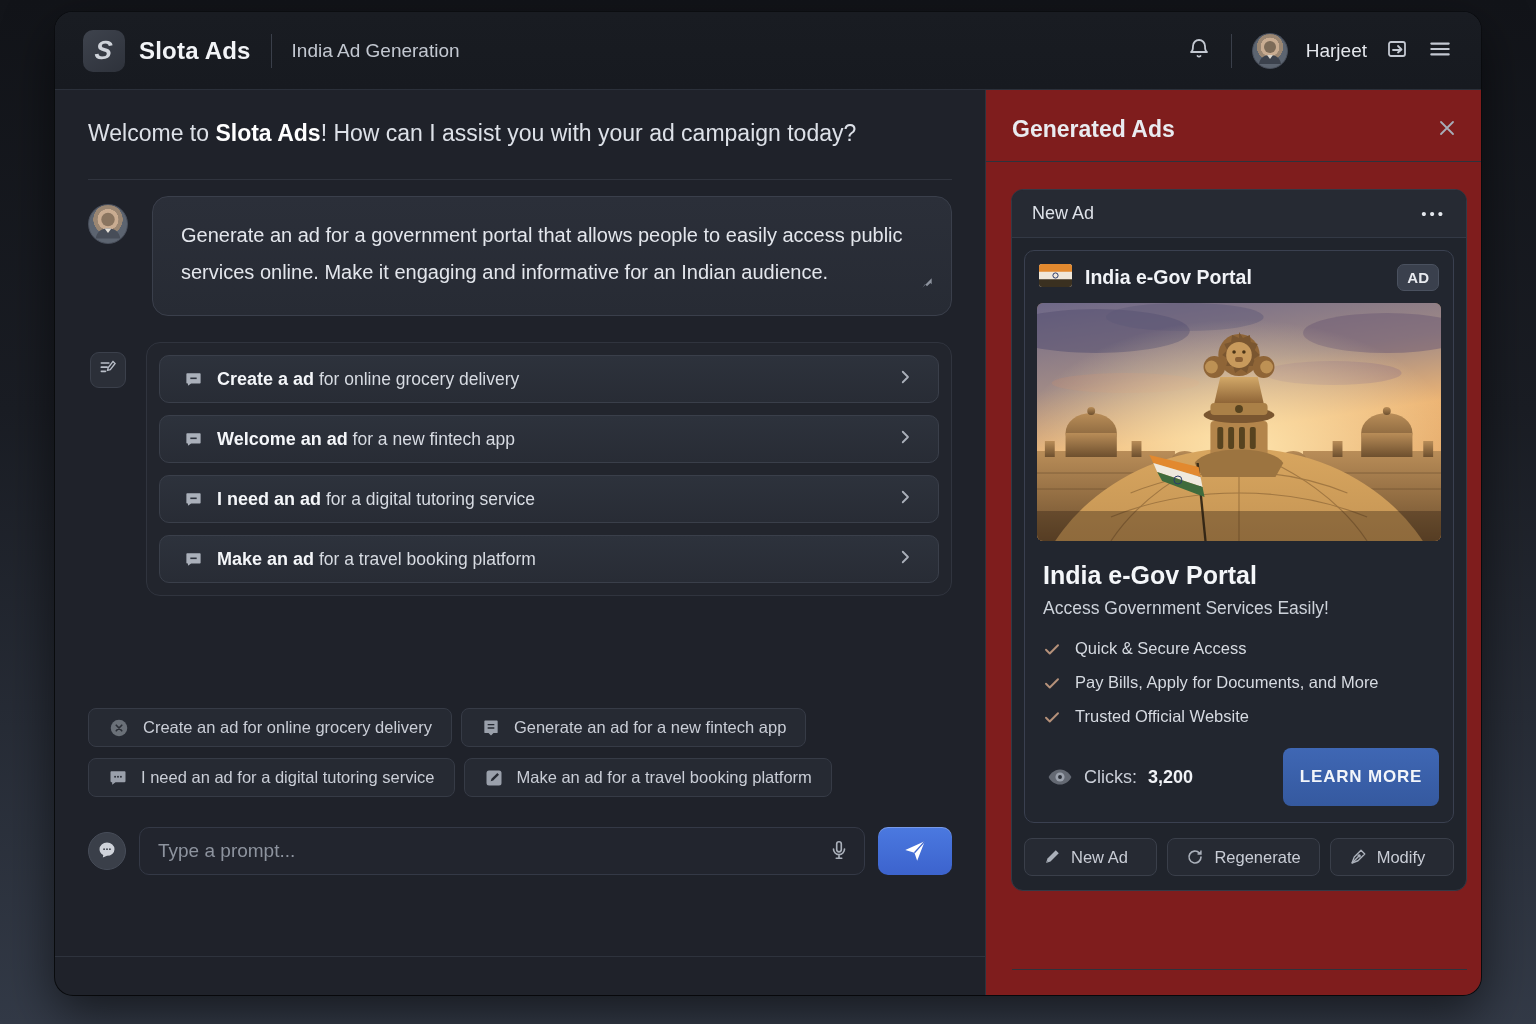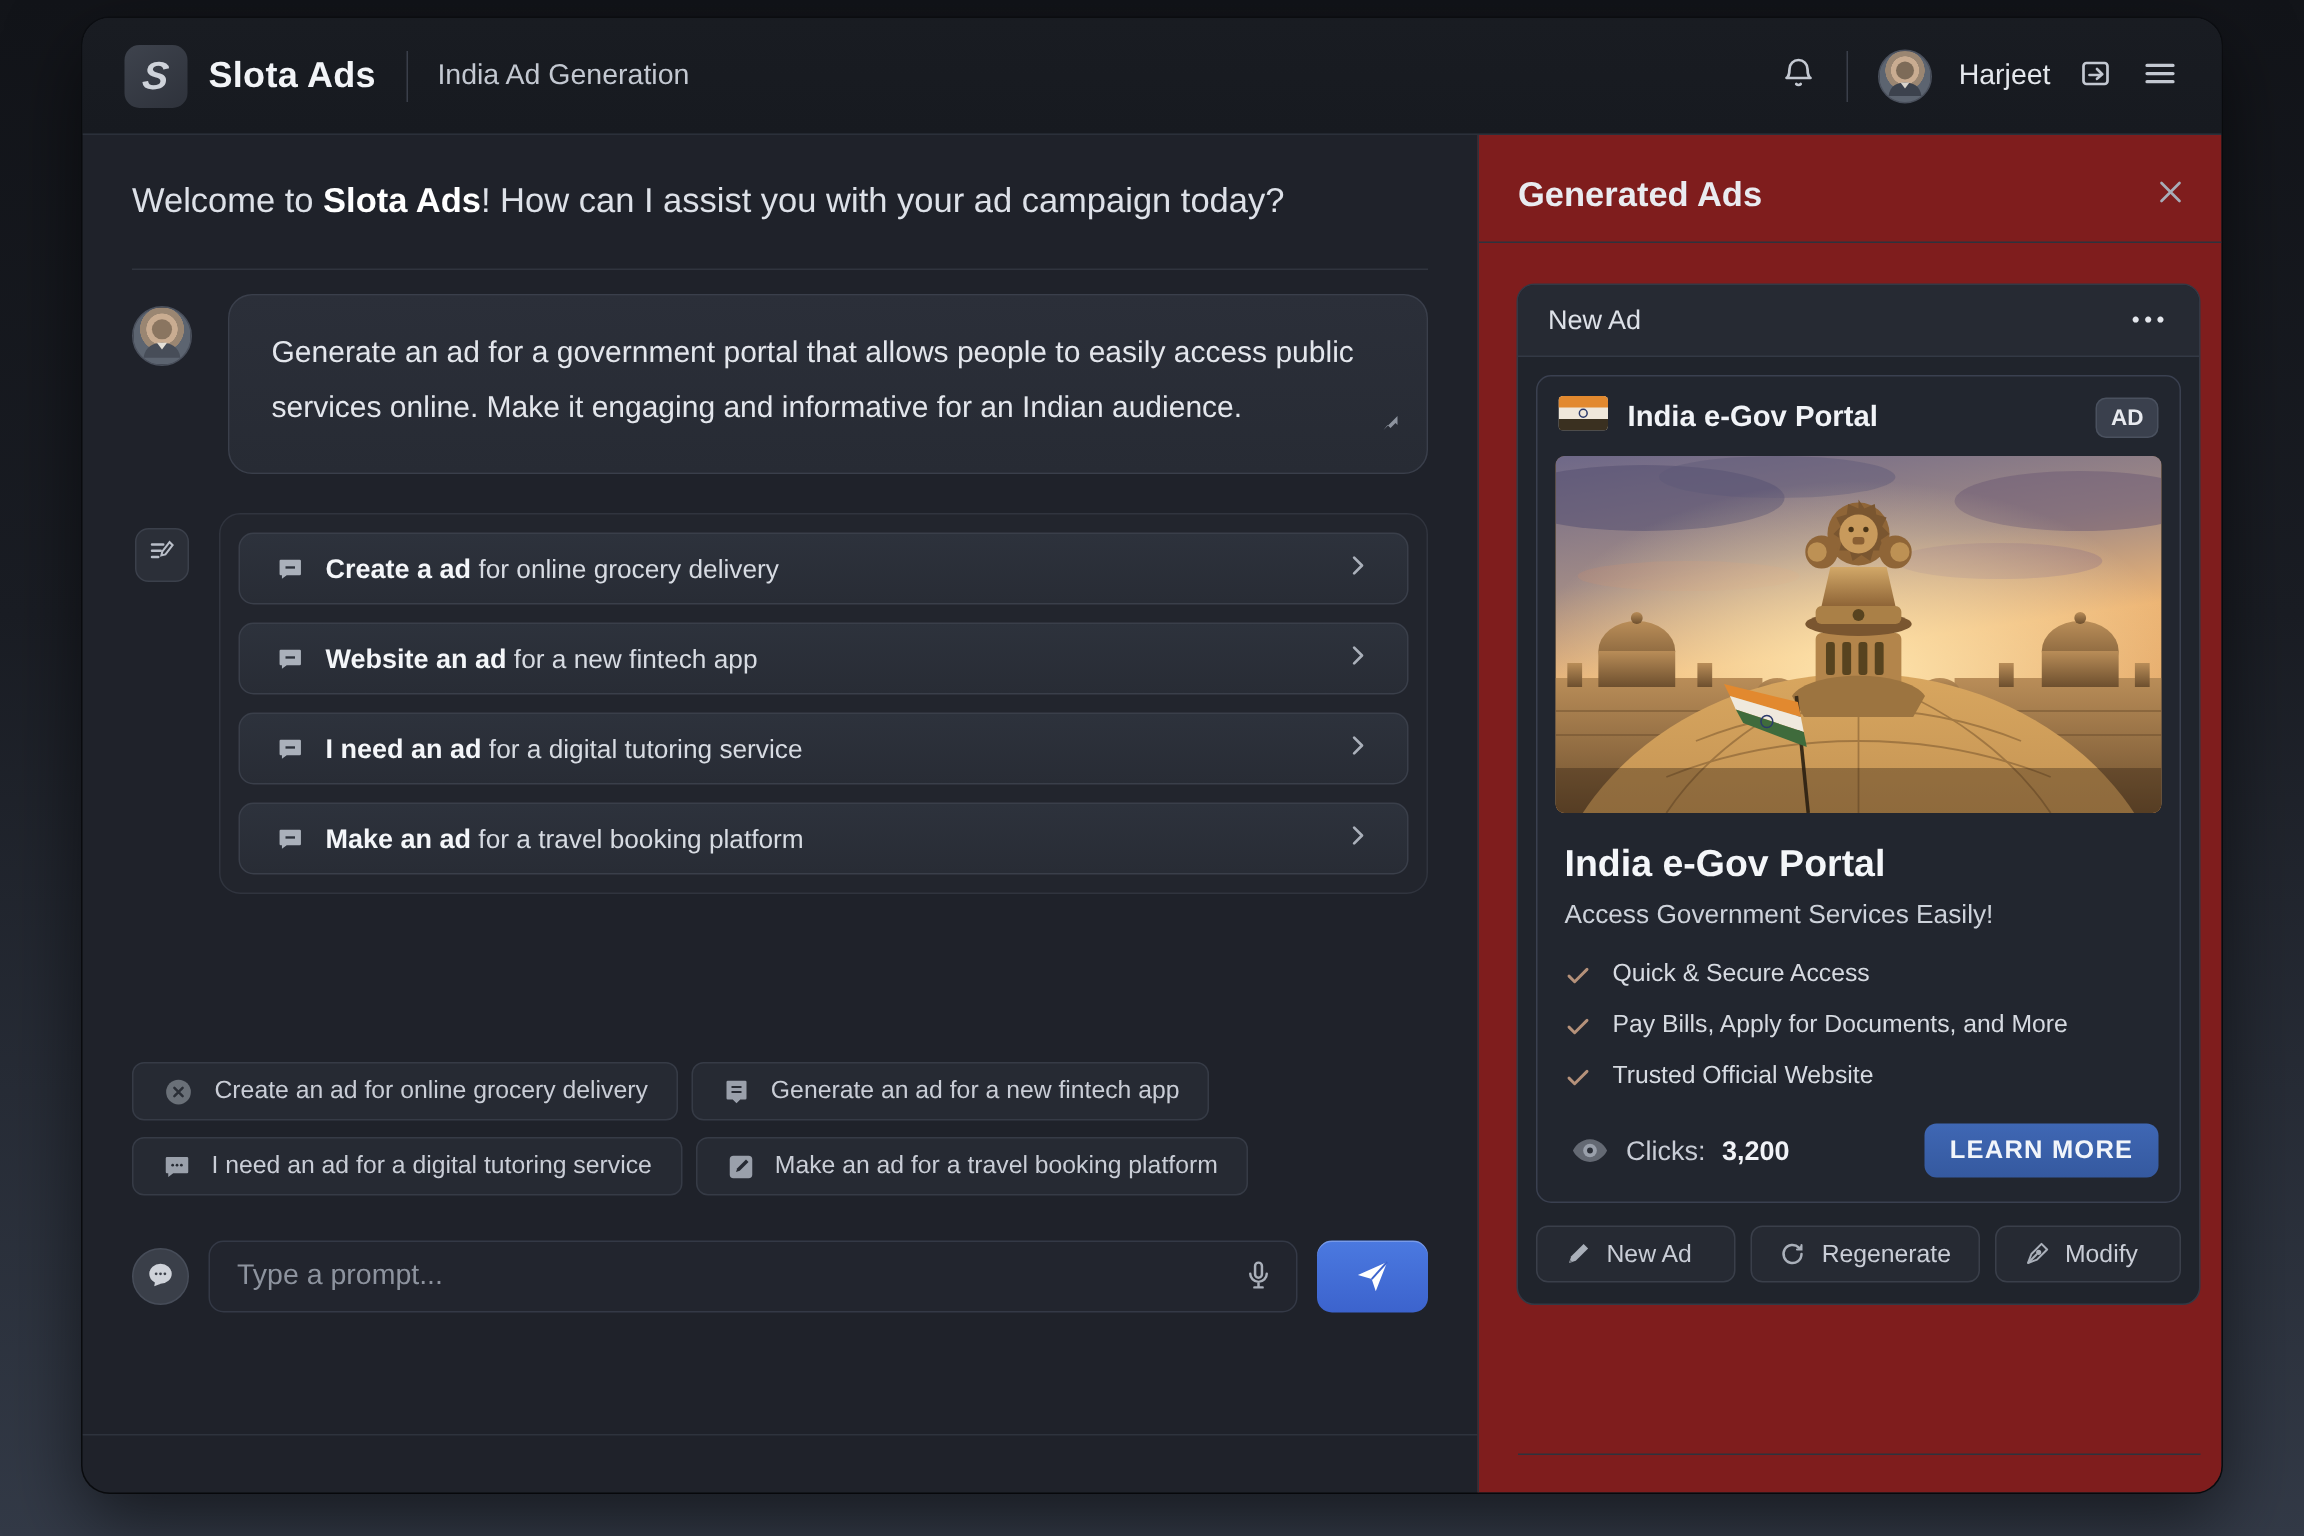--- a/index.html
+++ b/index.html
@@ -124,21 +124,21 @@
   .ad-headline { margin:20px 18px 0; font-size:25px; font-weight:bold; color:#f4f6f9; }
   .ad-sub { margin:8px 18px 0; font-size:17.5px; color:#cdd2da; }
   .features { margin:20px 18px 0; display:flex; flex-direction:column; gap:15px; }
   .feature { display:flex; align-items:center; gap:14px; font-size:16.5px; color:#d6dae1; }
   .feature .chk { color:#b5917a; display:flex; flex:0 0 auto; }
   .stats-row { margin:22px 14px 0; display:flex; align-items:center; }
   .clicks { display:flex; align-items:center; gap:11px; font-size:18px; color:#c9cdd6; margin-left:8px; }
   .clicks b { color:#f1f3f7; }
   .eye { color:#9aa0ab; display:flex; }
   .cta-btn {
-    margin-left:auto; width:156px; height:36px; border:none; border-radius:8px; cursor:pointer;
+    margin-left:auto; width:156px; height:58px; border:none; border-radius:8px; cursor:pointer;
     background:linear-gradient(180deg,#3f67b4,#35599f); color:#f2f5fa;
     font-size:17px; font-weight:bold; letter-spacing:.8px;
   }
   .actions { display:flex; gap:10px; margin:15px 12px 14px; }
   .act-btn {
     height:38px; background:#262a33; border:1px solid #3a3f4a; border-radius:8px;
     color:#c9cdd6; font-size:16.5px; display:flex; align-items:center; gap:10px;
     padding:0 18px; cursor:pointer; font-family:"Liberation Sans",sans-serif;
   }
   .act-btn .aicon { color:#aab0ba; display:flex; }
@@ -245,21 +245,21 @@
             </span>
           </div>
 
           <div class="sugg-item">
             <span class="msg-glyph">
               <svg width="19" height="19" viewBox="0 0 24 24" fill="currentColor">
                   <path d="M4 4h16a1 1 0 011 1v11a1 1 0 01-1 1H9l-4 3v-3H4a1 1 0 01-1-1V5a1 1 0 011-1z"></path>
                   <rect x="8" y="9.5" width="8" height="2" fill="#2d323c"></rect>
                 </svg>
             </span>
-            <span class="txt"><b>Website an ad</b><span> for a new fintech app</span></span>
+            <span class="txt"><b>Welcome an ad</b><span> for a new fintech app</span></span>
             <span class="chev">
               <svg width="18" height="18" viewBox="0 0 24 24" fill="none" stroke="currentColor" stroke-width="2.4" stroke-linecap="round" stroke-linejoin="round">
                   <path d="M9 5l7 7-7 7"></path>
                 </svg>
             </span>
           </div>
 
           <div class="sugg-item">
             <span class="msg-glyph">
               <svg width="19" height="19" viewBox="0 0 24 24" fill="currentColor">

